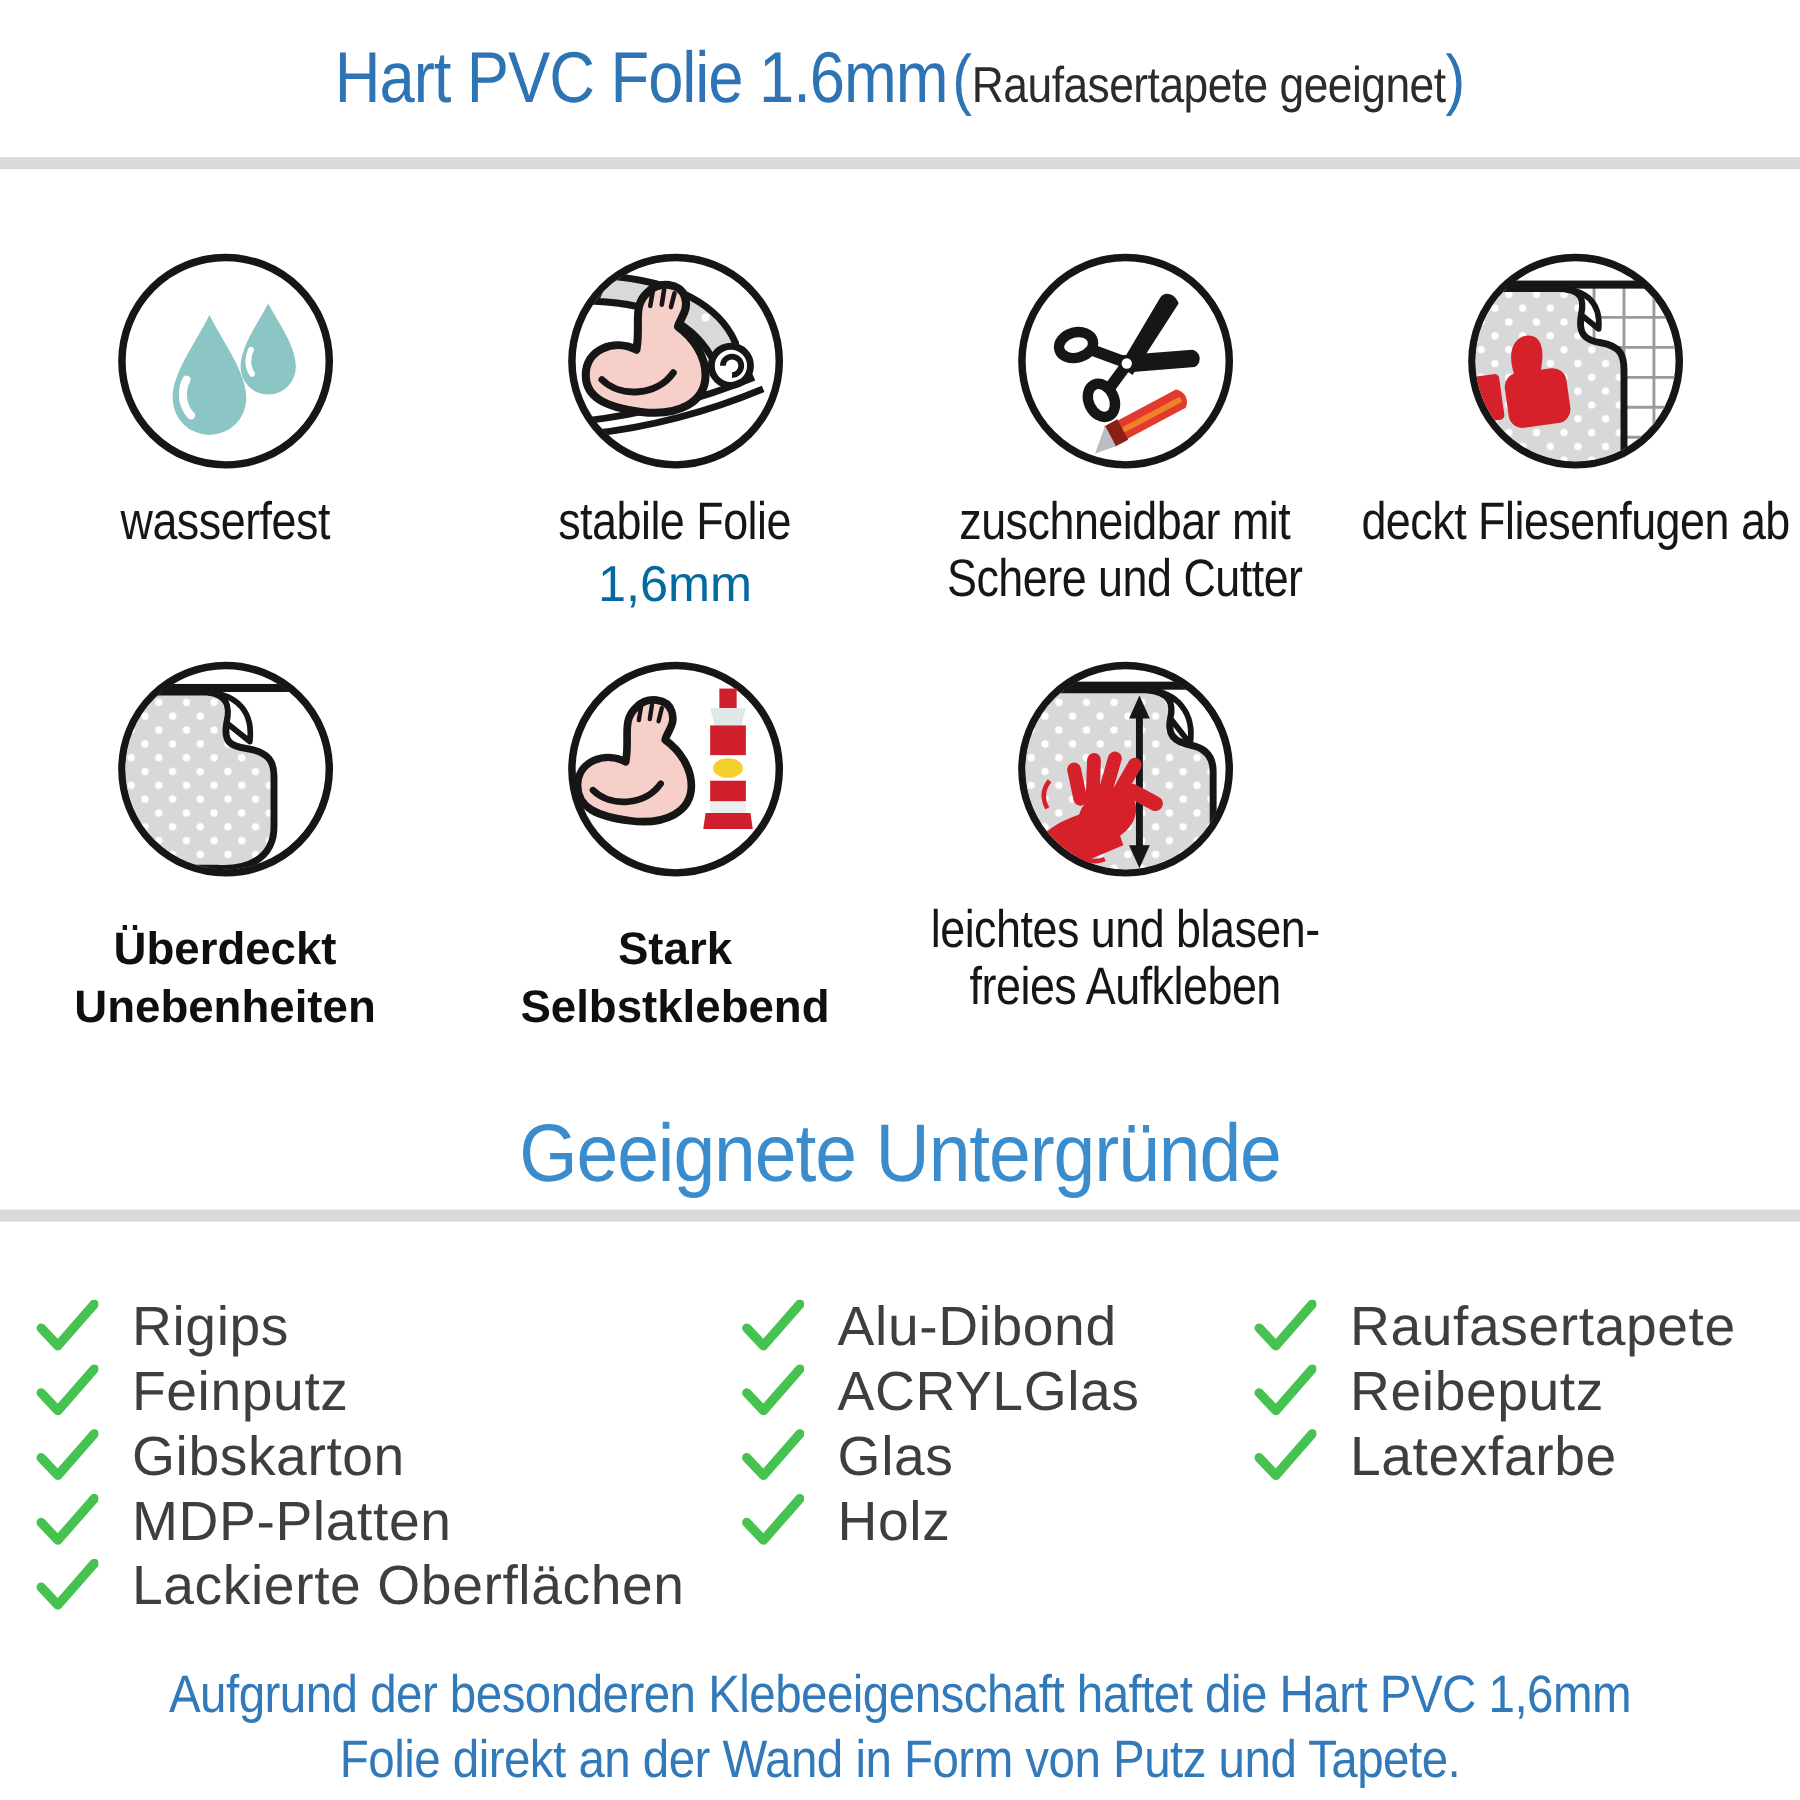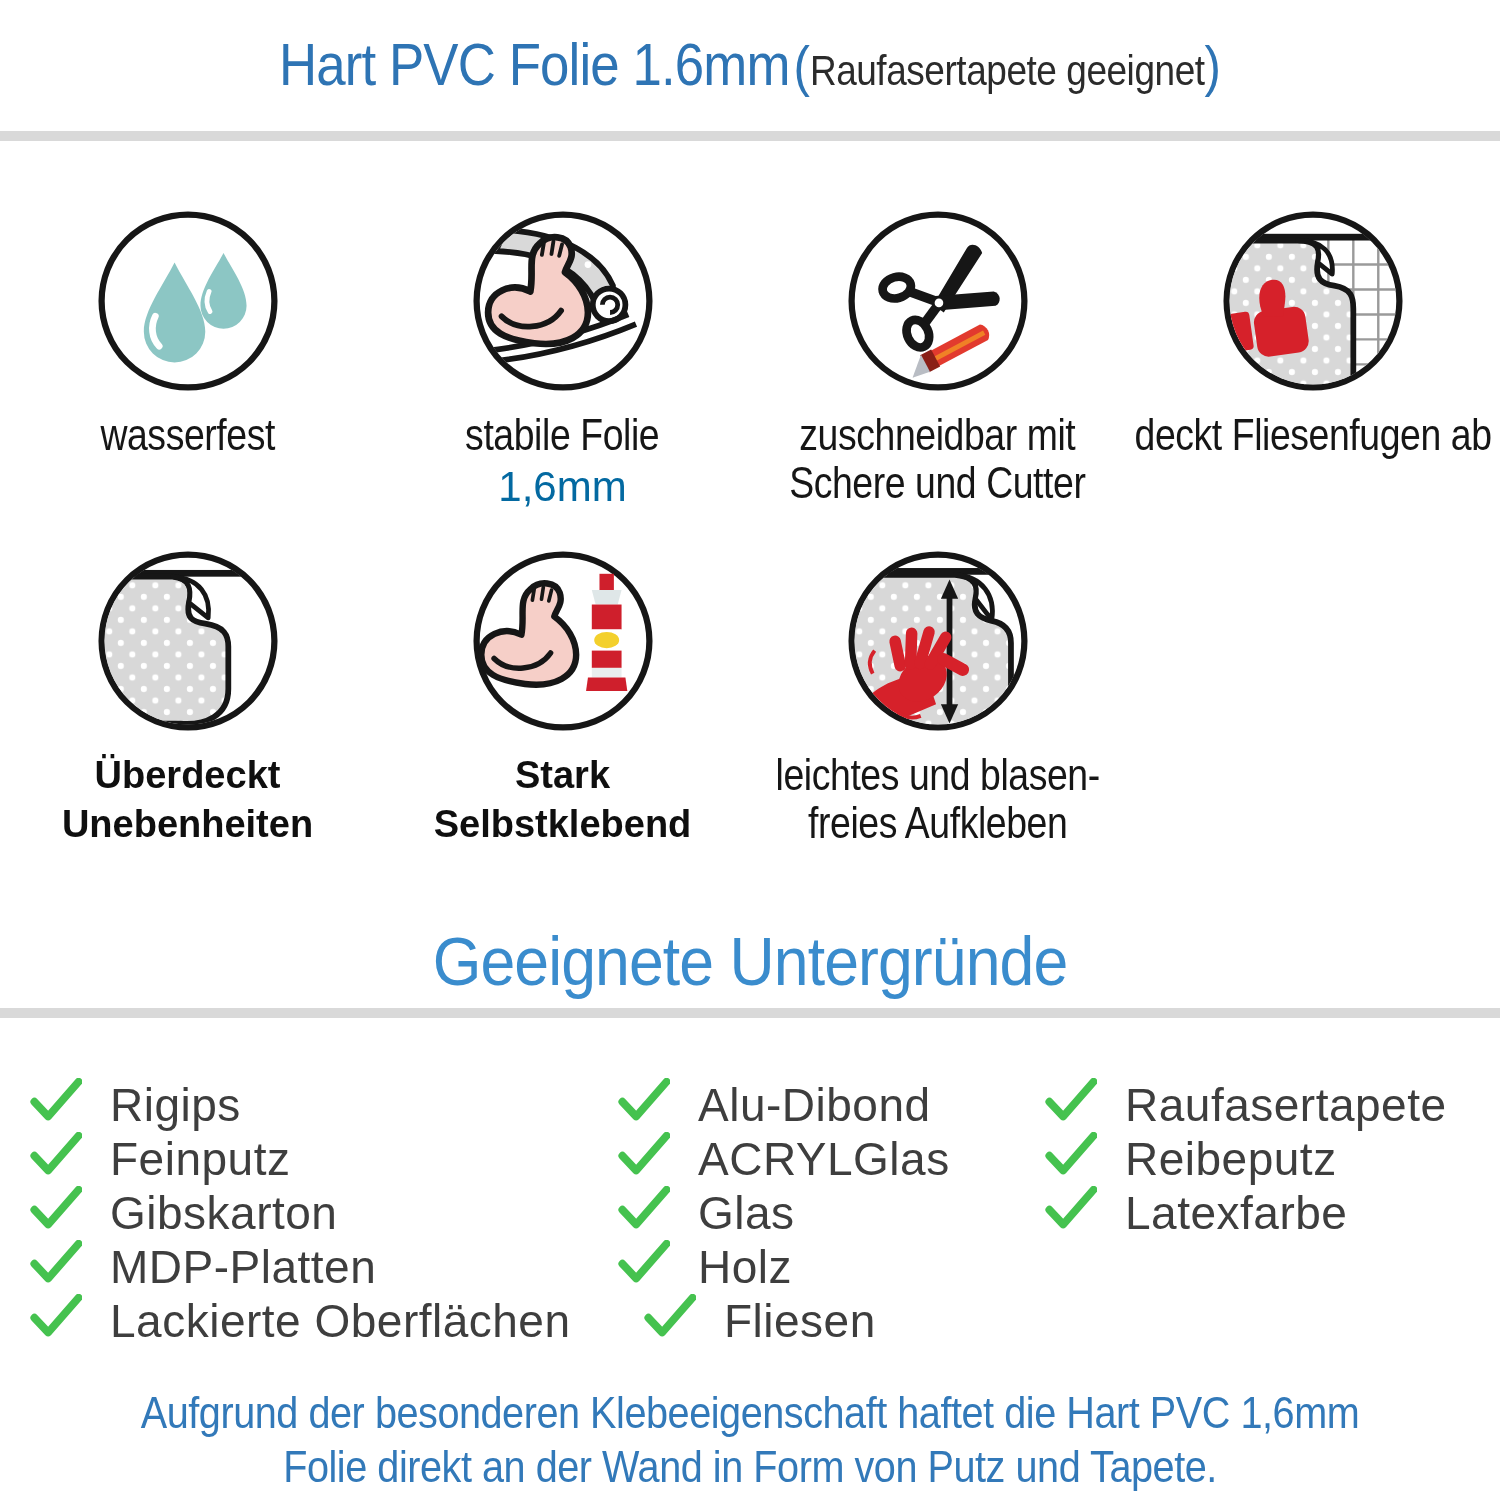--- a/index.html
+++ b/index.html
@@ -17,35 +17,35 @@
   .divider-top{top:131px;}
   .divider-mid{top:1008px;}
 
   
   .features{position:absolute;top:205px;left:0;width:1500px;display:grid;
             grid-template-columns:repeat(4,375px);grid-template-rows:340px auto;}
   .cell{display:flex;flex-direction:column;align-items:center;}
   .cell svg.fi{width:192px;height:192px;flex:0 0 auto;}
   .cap{margin-top:14px;font-size:44px;line-height:1.1;text-align:center;color:#161616;
        transform:scaleX(0.85);transform-origin:50% 0;white-space:nowrap;letter-spacing:-0.5px;}
-  .cap-bold{margin-top:14px;font-size:38px;font-weight:bold;line-height:1.3;text-align:center;
+  .cap-bold{margin-top:30px;font-size:38px;font-weight:bold;line-height:1.3;text-align:center;
             color:#0f0f0f;white-space:nowrap;}
   .cap-sub{margin-top:4px;font-size:42px;color:#0369a1;text-align:center;}
 
   
   .section-title{position:absolute;top:922px;left:0;width:1500px;text-align:center;
                  font-size:68px;color:#3a8ccd;letter-spacing:-1px;
                  transform:scaleX(0.92);transform-origin:50% 0;white-space:nowrap;}
 
   
   .col{position:absolute;top:1078px;}
   .col1{left:30px;}
   .col2{left:618px;}
   .col3{left:1045px;}
-  .row{height:54px;display:flex;}
+  .row{height:54px;display:flex;align-items:center;}
   .row svg{width:52px;height:44px;margin-right:28px;flex:0 0 auto;}
   .row .itm{font-size:46px;color:#3e3e3e;letter-spacing:0.5px;white-space:nowrap;}
   .row.shifted{margin-left:26px;}
 
   
   .footer{position:absolute;top:1386px;left:0;width:1500px;text-align:center;
           color:#3279b9;font-size:44px;line-height:1.22;letter-spacing:-0.5px;
           transform:scaleX(0.9);transform-origin:50% 0;white-space:nowrap;}
 </style>
 </head>
@@ -295,26 +295,20 @@
           <path d="M5 27 L21 44 L56 4" fill="none" stroke="#45c24f" stroke-width="9" stroke-linecap="round" stroke-linejoin="round"></path>
         </svg>
         <span class="itm">Glas</span>
       </div>
     <div class="row">
         <svg viewBox="0 0 60 50">
           <path d="M5 27 L21 44 L56 4" fill="none" stroke="#45c24f" stroke-width="9" stroke-linecap="round" stroke-linejoin="round"></path>
         </svg>
         <span class="itm">Holz</span>
       </div>
-    <div class="row shifted">
-        <svg viewBox="0 0 60 50">
-          <path d="M5 27 L21 44 L56 4" fill="none" stroke="#45c24f" stroke-width="9" stroke-linecap="round" stroke-linejoin="round"></path>
-        </svg>
-        <span class="itm">Fliesen</span>
-      </div>
   </div>
 
   <div class="col col3">
     <div class="row">
         <svg viewBox="0 0 60 50">
           <path d="M5 27 L21 44 L56 4" fill="none" stroke="#45c24f" stroke-width="9" stroke-linecap="round" stroke-linejoin="round"></path>
         </svg>
         <span class="itm">Raufasertapete</span>
       </div>
     <div class="row">

